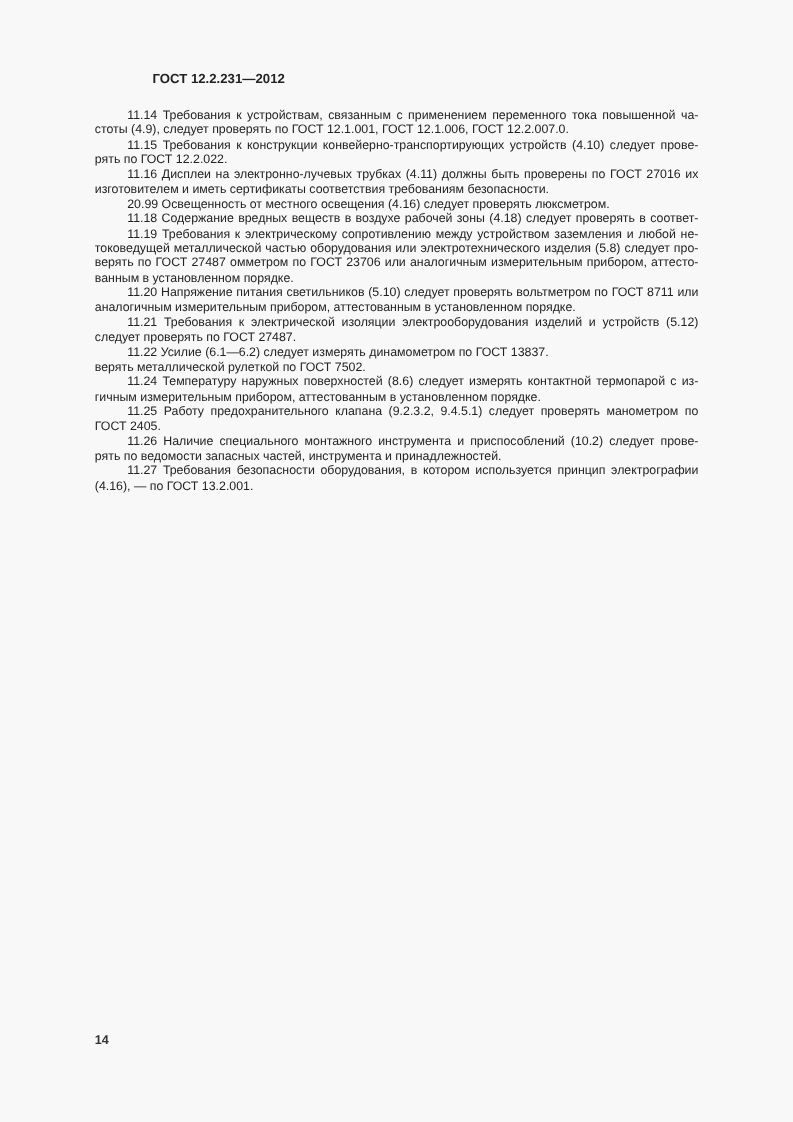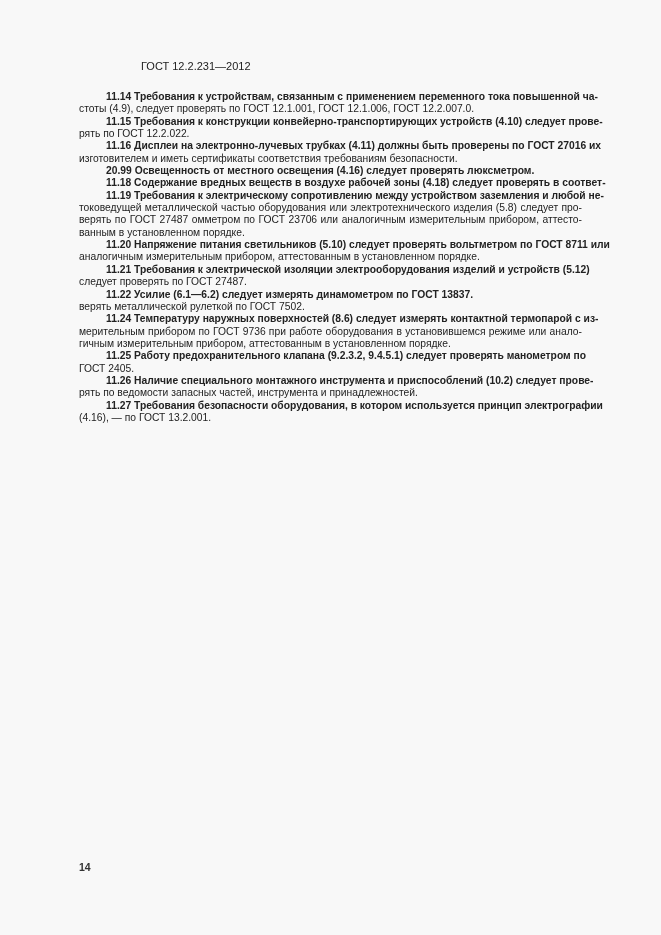--- a/index.html
+++ b/index.html
@@ -1,29 +1,29 @@
 <!DOCTYPE html>
 <html><head>
 <meta charset="utf-8">
 <style>
   html, body { margin:0; padding:0; }
   body {
     width:661px; height:935px; background:#f8f8f8; position:relative; overflow:hidden;
     font-family:"Liberation Sans", sans-serif; color:#222;
   }
   .header {
-    position:absolute; left:93px; top:60px; font-weight:normal; font-size:11px; color:#222;padding-left:48px;
+    position:absolute; left:79px; top:60px; font-weight:bold; font-size:11px; color:#222;padding-left:48px;
   }
   .body-text {
     position:absolute; left:79px; top:91px; width:503px;
     font-size:10.3px; line-height:12.35px; text-align:justify;
   }
   .line { display:block; white-space:nowrap; text-align:justify; text-align-last:justify; }
   .line.last { text-align-last:left; }
-  .line.first { text-indent:27px;font-weight:bold; }
+  .line.first { text-indent:27px; }
   .page-num {
     position:absolute; left:79px; top:844px; font-size:10.5px; font-weight:bold; color:#333;margin-top:17px;
   }
 </style>
 </head>
 <body>
 
 <div class="header">ГОСТ 12.2.231—2012</div>
 
 <div class="body-text" id="body-text">
@@ -60,21 +60,20 @@
       <span class="line last">следует проверять по ГОСТ 27487.</span>
     </div>
     <div>
       <span class="line first last">11.22 Усилие (6.1—6.2) следует измерять динамометром по ГОСТ 13837.</span>
     </div>
     <div>
       <span class="line last">верять металлической рулеткой по ГОСТ 7502.</span>
     </div>
     <div>
       <span class="line first">11.24 Температуру наружных поверхностей (8.6) следует измерять контактной термопарой с из-</span>
-      <span class="line">мерительным прибором по ГОСТ 9736 при работе оборудования в установившемся режиме или анало-</span>
       <span class="line last">гичным измерительным прибором, аттестованным в установленном порядке.</span>
     </div>
     <div>
       <span class="line first">11.25 Работу предохранительного клапана (9.2.3.2, 9.4.5.1) следует проверять манометром по</span>
       <span class="line last">ГОСТ 2405.</span>
     </div>
     <div>
       <span class="line first">11.26 Наличие специального монтажного инструмента и приспособлений (10.2) следует прове-</span>
       <span class="line last">рять по ведомости запасных частей, инструмента и принадлежностей.</span>
     </div>

